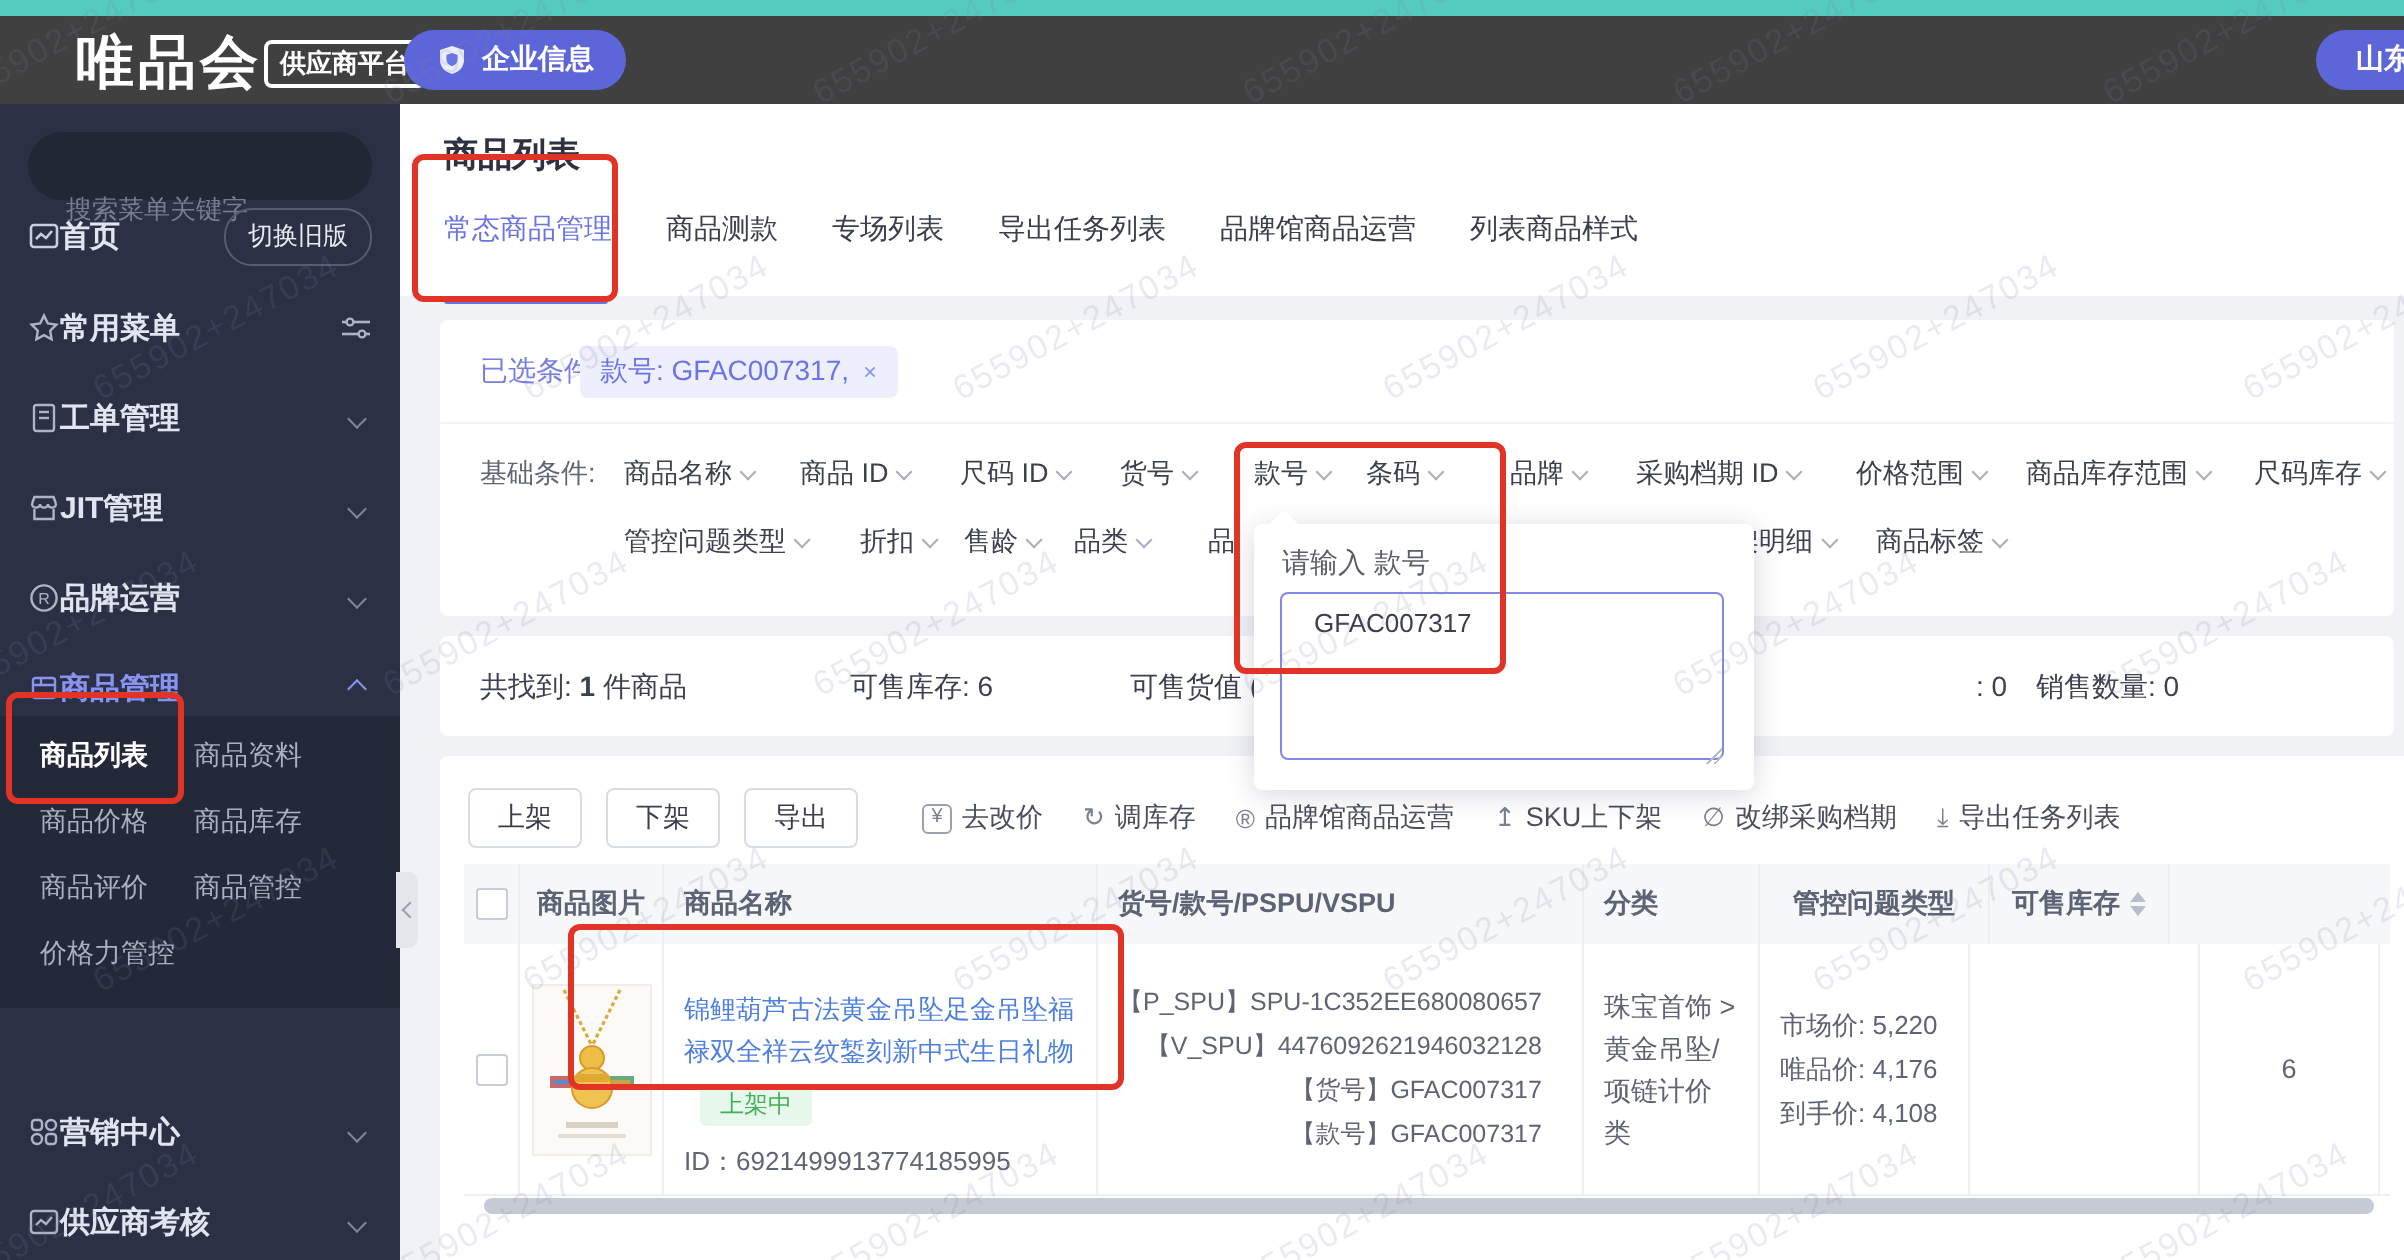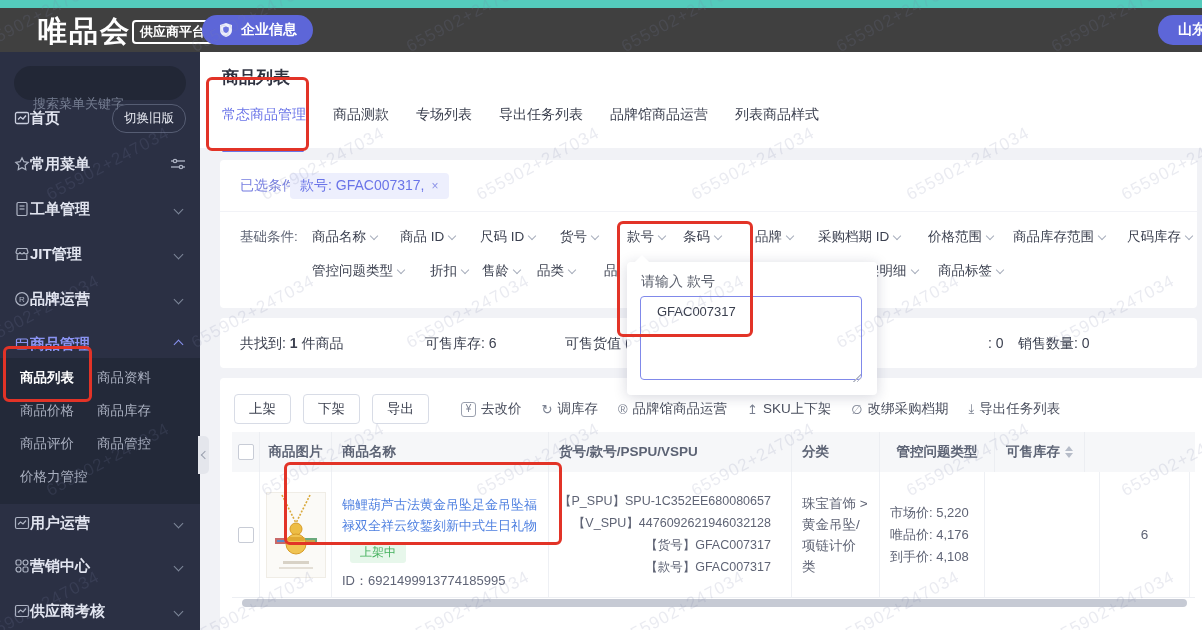--- a/index.html
+++ b/index.html
@@ -17,21 +17,21 @@
   .ent-pill span{color:#fff;font-size:14px;font-weight:700;margin-left:7px;}
   .acct-pill{position:absolute;left:1158px;top:7px;height:30px;width:60px;border-radius:15px 0 0 15px;
     background:#5d66d8;display:flex;align-items:center;padding-left:20px;}
   .acct-pill span{color:#fff;font-size:14px;font-weight:700;}
 
   
   .sb{position:absolute;left:0;top:52px;width:200px;height:578px;background:#2b3044;}
   .sb-search{position:absolute;left:14px;top:14px;width:172px;height:34px;border-radius:17px;
     background:#222736;display:flex;align-items:center;padding:0 10px;box-sizing:border-box;}
   .sb-search input{flex:1;background:transparent;border:none;outline:none;color:#c3c8d6;
-    font-size:13px;margin-left:7px;font-family:Liberation Mono, monospace;margin-top:43px;}
+    font-size:13px;margin-left:7px;font-family:Liberation Serif, serif;margin-top:43px;}
   .sb-search input::placeholder{color:#767e92;}
   .sb-row{position:absolute;left:0;width:200px;height:34px;display:flex;align-items:center;
     padding:0 14px;box-sizing:border-box;cursor:pointer;}
   .sb-lb{color:#e2e5f0;font-size:15px;font-weight:700;margin-left:0;}
   .sb-row.active .sb-lb{color:#8a93f2;}
   .sb-old{margin-left:auto;background:transparent;border:1px solid #565d73;border-radius:14px;
     color:#e8eaf2;font-size:12.5px;padding:5px 11px;cursor:pointer;font-family:inherit;}
   .cv{display:inline-block;width:6px;height:6px;border-right:1.5px solid #7e879a;
     border-bottom:1.5px solid #7e879a;transform:rotate(45deg);}
   .sb-row .cv{margin-left:auto;margin-right:4px;}
@@ -236,28 +236,20 @@
     <div class="sb-sub">
       <div class="sb-sub-item active" style="left:20px;top:8px">商品列表</div>
       <div class="sb-sub-item" style="left:97px;top:8px">商品资料</div>
       <div class="sb-sub-item" style="left:20px;top:41px">商品价格</div>
       <div class="sb-sub-item" style="left:97px;top:41px">商品库存</div>
       <div class="sb-sub-item" style="left:20px;top:74px">商品评价</div>
       <div class="sb-sub-item" style="left:97px;top:74px">商品管控</div>
       <div class="sb-sub-item" style="left:20px;top:107px">价格力管控</div>
     </div>
 
-    <div class="sb-row" style="top:454px">
-      <svg class="micon" width="16" height="16" viewBox="0 0 16 16">
-          <rect x="1.5" y="2.5" width="13" height="11" rx="1.5" fill="none" stroke="#aeb4c4" stroke-width="1.2"></rect>
-          <polyline points="4,9.5 6.5,7 9,9 12,5.5" fill="none" stroke="#aeb4c4" stroke-width="1.2"></polyline>
-        </svg>
-      <span class="sb-lb">用户运营</span>
-        <i class="cv"></i>
-    </div>
     <div class="sb-row" style="top:497px">
       <svg class="micon" width="16" height="16" viewBox="0 0 16 16">
           <rect x="2" y="2" width="5" height="5" rx="1.5" fill="none" stroke="#aeb4c4" stroke-width="1.2"></rect>
           <rect x="9" y="2" width="5" height="5" rx="2.5" fill="none" stroke="#aeb4c4" stroke-width="1.2"></rect>
           <rect x="2" y="9" width="5" height="5" rx="2.5" fill="none" stroke="#aeb4c4" stroke-width="1.2"></rect>
           <rect x="9" y="9" width="5" height="5" rx="1.5" fill="none" stroke="#aeb4c4" stroke-width="1.2"></rect>
         </svg>
       <span class="sb-lb">营销中心</span>
         <i class="cv"></i>
     </div>

